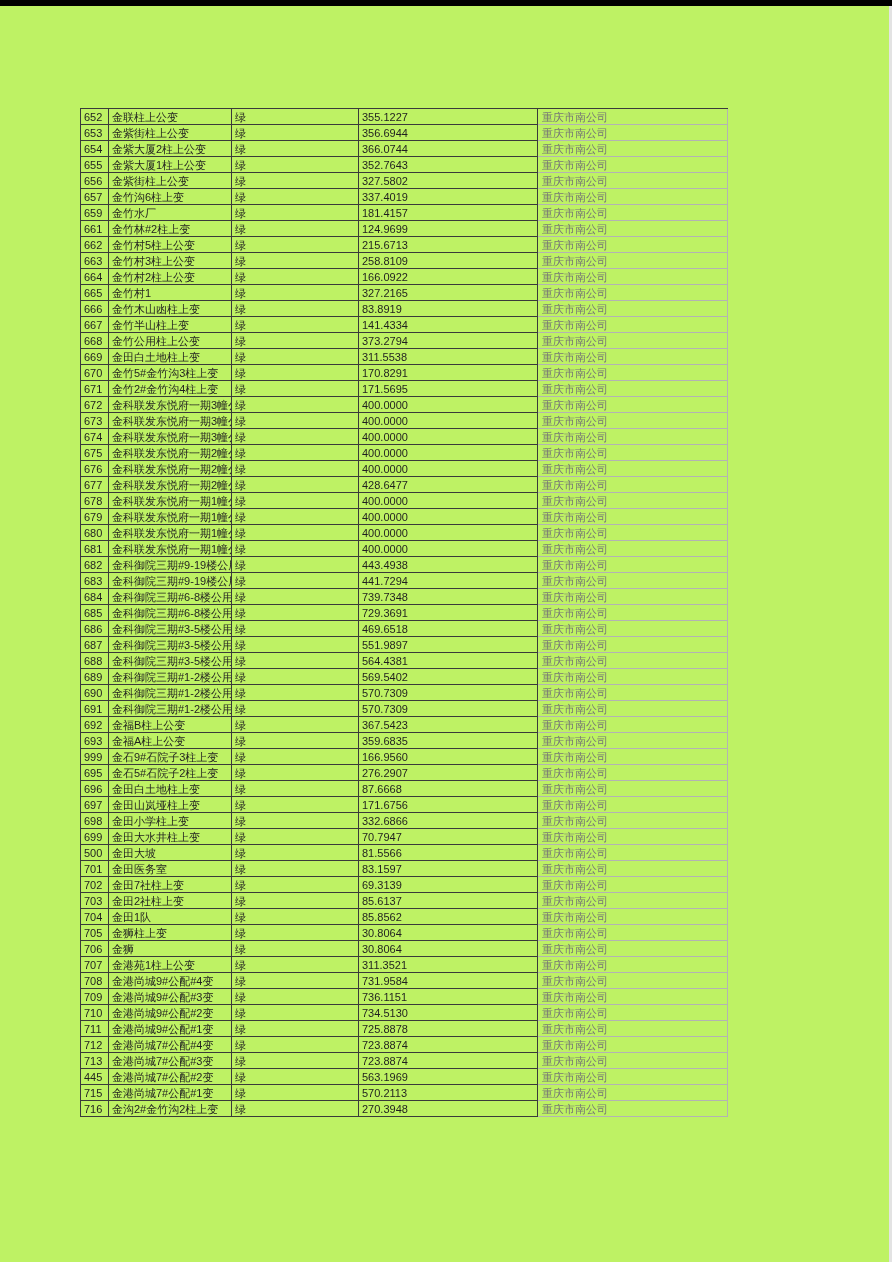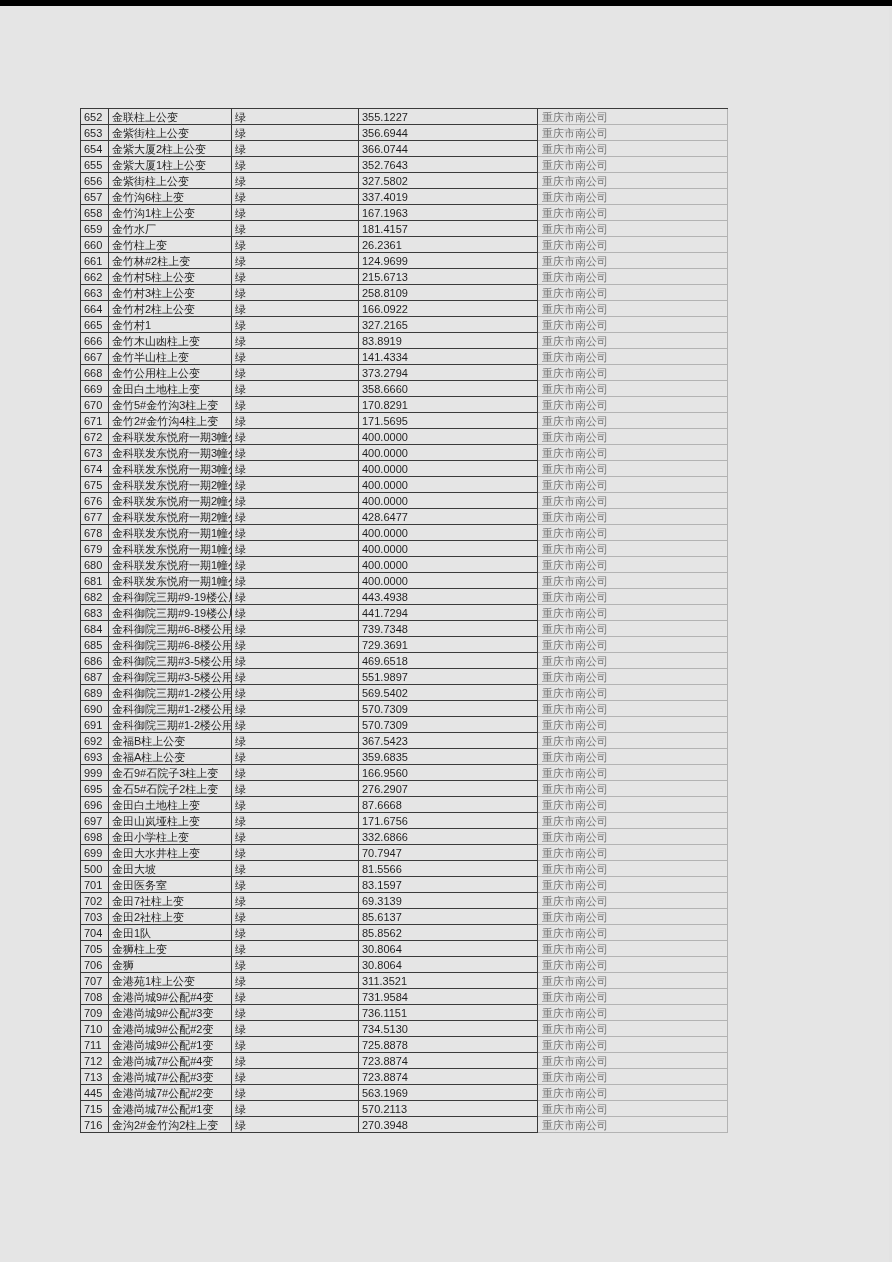--- a/index.html
+++ b/index.html
@@ -8,21 +8,21 @@
     background: #fbfbfb;
     width: 892px;
     height: 1262px;
     overflow: hidden;
     font-family: "Liberation Sans", sans-serif;
   }
   .page {
     position: relative;
     width: 892px;
     height: 1262px;
-    background: #e5e5e5;
+    background: #bef264;
   }
   .scan-bar {
     position: absolute;
     top: 0;
     left: 0;
     width: 892px;
     height: 6px;
     background: #000000;
   }
   .scan-edge-right {
@@ -123,41 +123,27 @@
           <td class="c4">重庆市南公司</td>
         </tr>
         <tr>
           <td class="c0">657</td>
           <td class="c1">金竹沟6柱上变</td>
           <td class="c2">绿</td>
           <td class="c3">337.4019</td>
           <td class="c4">重庆市南公司</td>
         </tr>
         <tr>
-          <td class="c0">658</td>
-          <td class="c1">金竹沟1柱上公变</td>
-          <td class="c2">绿</td>
-          <td class="c3">167.1963</td>
-          <td class="c4">重庆市南公司</td>
-        </tr>
-        <tr>
           <td class="c0">659</td>
           <td class="c1">金竹水厂</td>
           <td class="c2">绿</td>
           <td class="c3">181.4157</td>
           <td class="c4">重庆市南公司</td>
         </tr>
         <tr>
-          <td class="c0">660</td>
-          <td class="c1">金竹柱上变</td>
-          <td class="c2">绿</td>
-          <td class="c3">26.2361</td>
-          <td class="c4">重庆市南公司</td>
-        </tr>
-        <tr>
           <td class="c0">661</td>
           <td class="c1">金竹林#2柱上变</td>
           <td class="c2">绿</td>
           <td class="c3">124.9699</td>
           <td class="c4">重庆市南公司</td>
         </tr>
         <tr>
           <td class="c0">662</td>
           <td class="c1">金竹村5柱上公变</td>
           <td class="c2">绿</td>
@@ -203,21 +189,21 @@
           <td class="c0">668</td>
           <td class="c1">金竹公用柱上公变</td>
           <td class="c2">绿</td>
           <td class="c3">373.2794</td>
           <td class="c4">重庆市南公司</td>
         </tr>
         <tr>
           <td class="c0">669</td>
           <td class="c1">金田白土地柱上变</td>
           <td class="c2">绿</td>
-          <td class="c3">358.6660</td>
+          <td class="c3">311.5538</td>
           <td class="c4">重庆市南公司</td>
         </tr>
         <tr>
           <td class="c0">670</td>
           <td class="c1">金竹5#金竹沟3柱上变</td>
           <td class="c2">绿</td>
           <td class="c3">170.8291</td>
           <td class="c4">重庆市南公司</td>
         </tr>
         <tr>
@@ -330,20 +316,27 @@
           <td class="c1">金科御院三期#3-5楼公用</td>
           <td class="c2">绿</td>
           <td class="c3">469.6518</td>
           <td class="c4">重庆市南公司</td>
         </tr>
         <tr>
           <td class="c0">687</td>
           <td class="c1">金科御院三期#3-5楼公用</td>
           <td class="c2">绿</td>
           <td class="c3">551.9897</td>
+          <td class="c4">重庆市南公司</td>
+        </tr>
+        <tr>
+          <td class="c0">688</td>
+          <td class="c1">金科御院三期#3-5楼公用</td>
+          <td class="c2">绿</td>
+          <td class="c3">564.4381</td>
           <td class="c4">重庆市南公司</td>
         </tr>
         <tr>
           <td class="c0">689</td>
           <td class="c1">金科御院三期#1-2楼公用</td>
           <td class="c2">绿</td>
           <td class="c3">569.5402</td>
           <td class="c4">重庆市南公司</td>
         </tr>
         <tr>

